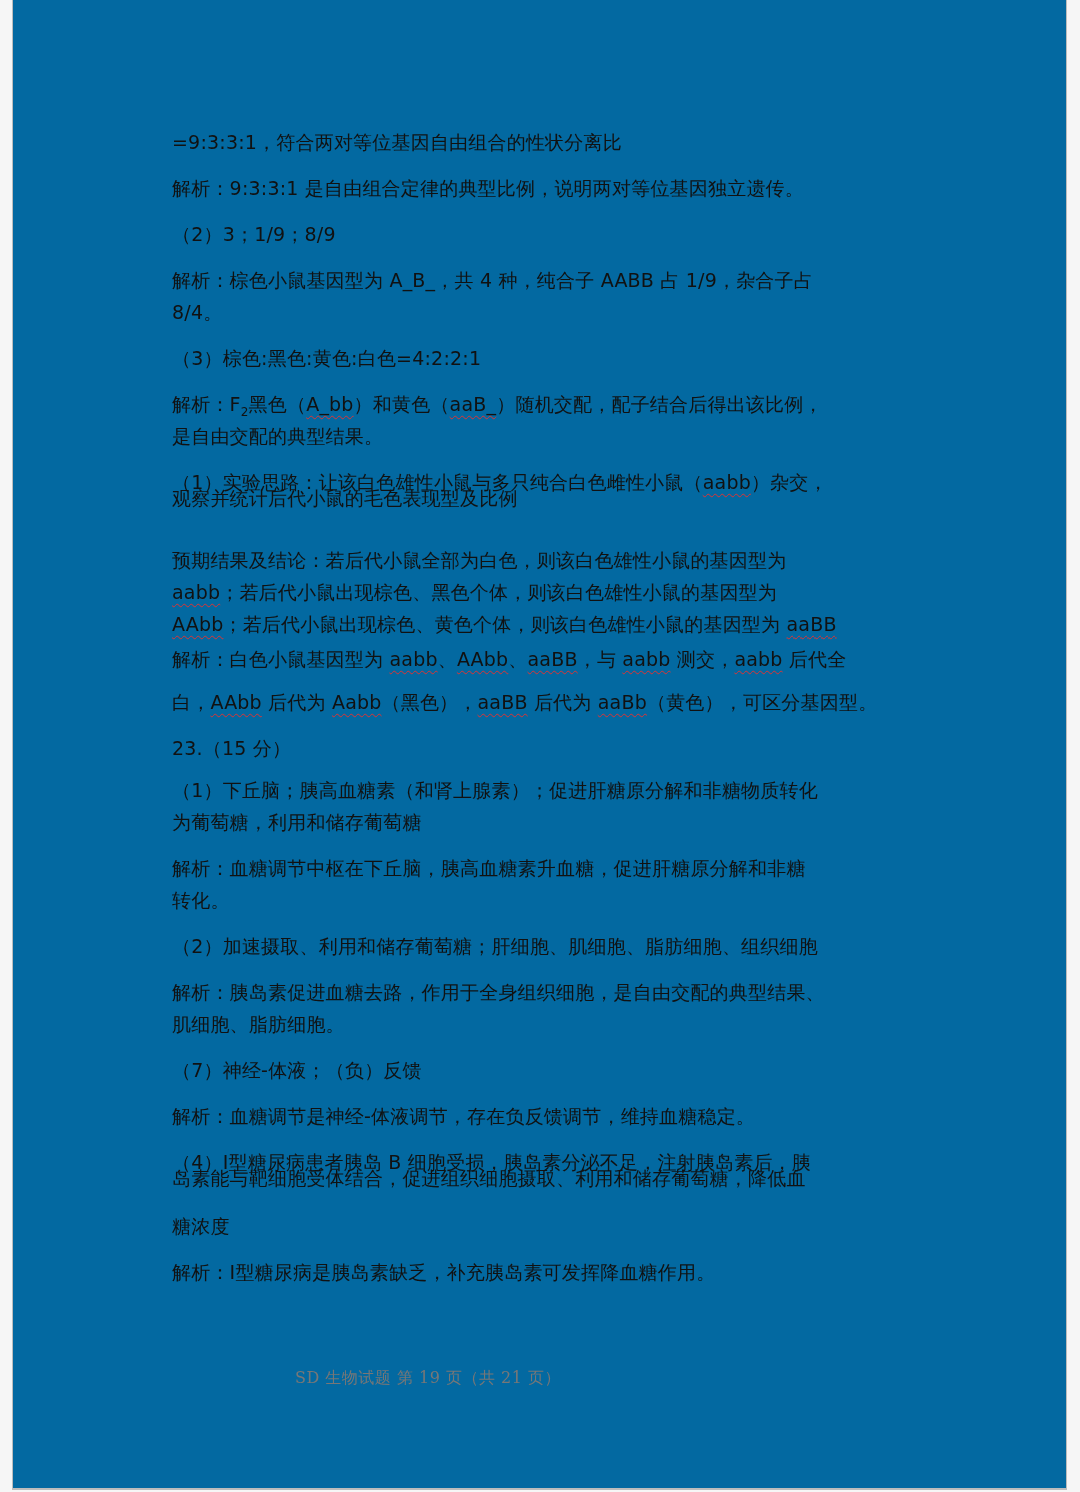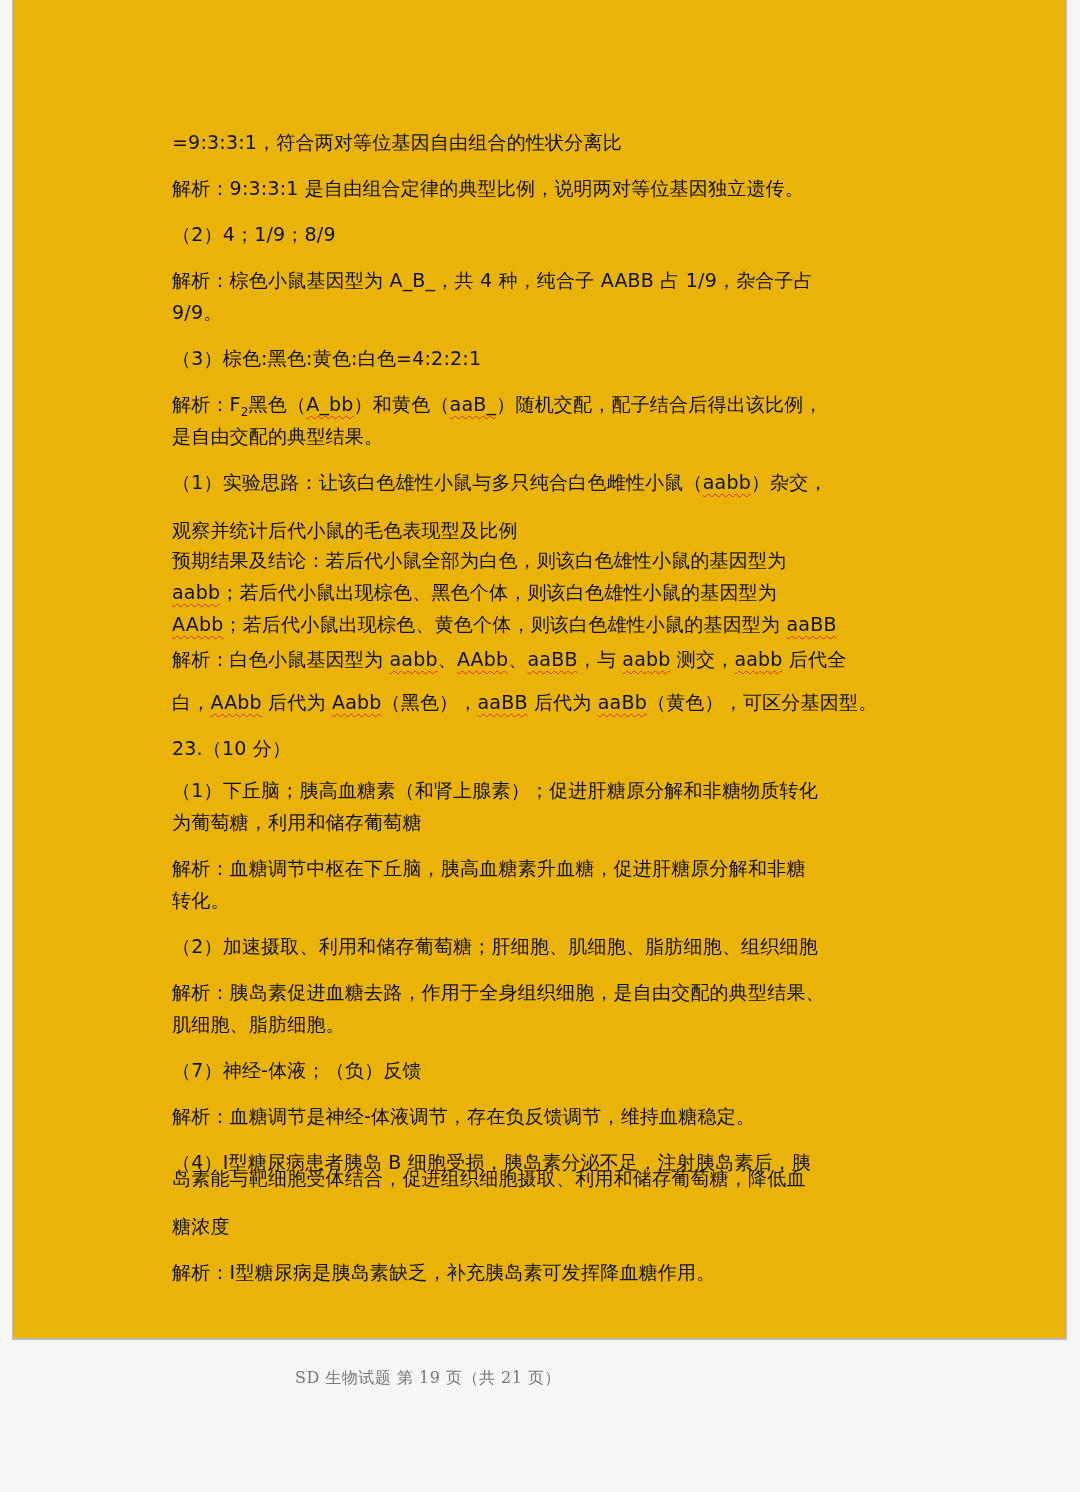--- a/index.html
+++ b/index.html
@@ -1,72 +1,72 @@
 <!DOCTYPE html>
 <html><head>
 <meta charset="utf-8">
 <style>
   html, body { margin:0; padding:0; }
   body {
     width:1080px; height:1492px; background:#f6f6f6; position:relative; overflow:hidden;
     font-family: "DejaVu Sans", "Liberation Sans", sans-serif; color:#111;
   }
   .page {
-    position:absolute; left:12px; top:0; width:1055px; height:1340px;
-    background:#eab308; border-left:1px solid #bdbdbd; border-right:1px solid #bdbdbd;
+    position:absolute; left:12px; top:0; width:1055px; height:1490px;
+    background:#0369a1; border-left:1px solid #bdbdbd; border-right:1px solid #bdbdbd;
     border-bottom:2px solid #bdbdbd; box-sizing:border-box;padding-left:47px;
   }
   .content { position:absolute; left:159px; top:126px; width:740px; }
   .line { position:absolute; left:0; white-space:nowrap; font-size:19px; line-height:32px; letter-spacing:0.2px; }
   .wavy { text-decoration: underline wavy #d33; text-underline-offset:4px; text-decoration-thickness:1px; }
   .footer {
     position:absolute; left:0; width:856px; top:1368px; text-align:center;
     font-family:"DejaVu Serif","Liberation Serif",serif; font-size:16px; color:#777; letter-spacing:0.5px;
   }
   sub { font-size:12px; }
 </style>
 </head>
 <body>
 
 <div class="page">
   <div class="content">
 
     <div class="line" style="top:0px">=9:3:3:1，符合两对等位基因自由组合的性状分离比</div>
     <div class="line" style="top:46px">解析：9:3:3:1 是自由组合定律的典型比例，说明两对等位基因独立遗传。</div>
-    <div class="line" style="top:92px">（2）4；1/9；8/9</div>
+    <div class="line" style="top:92px">（2）3；1/9；8/9</div>
     <div class="line" style="top:138px">解析：棕色小鼠基因型为 A_B_，共 4 种，纯合子 AABB 占 1/9，杂合子占</div>
-    <div class="line" style="top:170px">9/9。</div>
+    <div class="line" style="top:170px">8/4。</div>
     <div class="line" style="top:216px">（3）棕色:黑色:黄色:白色=4:2:2:1</div>
 
     <div class="line" style="top:262px">
       <span>解析：F</span><sub>2</sub><span>黑色（</span><span class="wavy">A_bb</span><span>）和黄色（</span><span class="wavy">aaB_</span><span>）随机交配，配子结合后得出该比例，</span>
     </div>
     <div class="line" style="top:294px">是自由交配的典型结果。</div>
 
     <div class="line" style="top:340px">
       <span>（1）实验思路：让该白色雄性小鼠与多只纯合白色雌性小鼠（</span><span class="wavy">aabb</span><span>）杂交，</span>
     </div>
-    <div class="line" style="top:388px">观察并统计后代小鼠的毛色表现型及比例</div>
+    <div class="line" style="top:356px">观察并统计后代小鼠的毛色表现型及比例</div>
     <div class="line" style="top:418px">预期结果及结论：若后代小鼠全部为白色，则该白色雄性小鼠的基因型为</div>
 
     <div class="line" style="top:450px">
       <span class="wavy">aabb</span><span>；若后代小鼠出现棕色、黑色个体，则该白色雄性小鼠的基因型为</span>
     </div>
     <div class="line" style="top:482px">
       <span class="wavy">AAbb</span><span>；若后代小鼠出现棕色、黄色个体，则该白色雄性小鼠的基因型为 </span><span class="wavy">aaBB</span>
     </div>
 
     <div class="line" style="top:517px">
       <span>解析：白色小鼠基因型为 </span><span class="wavy">aabb</span><span>、</span><span class="wavy">AAbb</span><span>、</span><span class="wavy">aaBB</span><span>，与 </span><span class="wavy">aabb</span><span> 测交，</span><span class="wavy">aabb</span><span> 后代全</span>
     </div>
     <div class="line" style="top:560px">
       <span>白，</span><span class="wavy">AAbb</span><span> 后代为 </span><span class="wavy">Aabb</span><span>（黑色），</span><span class="wavy">aaBB</span><span> 后代为 </span><span class="wavy">aaBb</span><span>（黄色），可区分基因型。</span>
     </div>
 
-    <div class="line" style="top:606px">23.（10 分）</div>
+    <div class="line" style="top:606px">23.（15 分）</div>
     <div class="line" style="top:648px">（1）下丘脑；胰高血糖素（和肾上腺素）；促进肝糖原分解和非糖物质转化</div>
     <div class="line" style="top:680px">为葡萄糖，利用和储存葡萄糖</div>
     <div class="line" style="top:726px">解析：血糖调节中枢在下丘脑，胰高血糖素升血糖，促进肝糖原分解和非糖</div>
     <div class="line" style="top:758px">转化。</div>
     <div class="line" style="top:804px">（2）加速摄取、利用和储存葡萄糖；肝细胞、肌细胞、脂肪细胞、组织细胞</div>
     <div class="line" style="top:850px">解析：胰岛素促进血糖去路，作用于全身组织细胞，是自由交配的典型结果、</div>
     <div class="line" style="top:882px">肌细胞、脂肪细胞。</div>
     <div class="line" style="top:928px">（7）神经-体液；（负）反馈</div>
     <div class="line" style="top:974px">解析：血糖调节是神经-体液调节，存在负反馈调节，维持血糖稳定。</div>
     <div class="line" style="top:1020px">（4）Ⅰ型糖尿病患者胰岛 B 细胞受损，胰岛素分泌不足，注射胰岛素后，胰</div>

